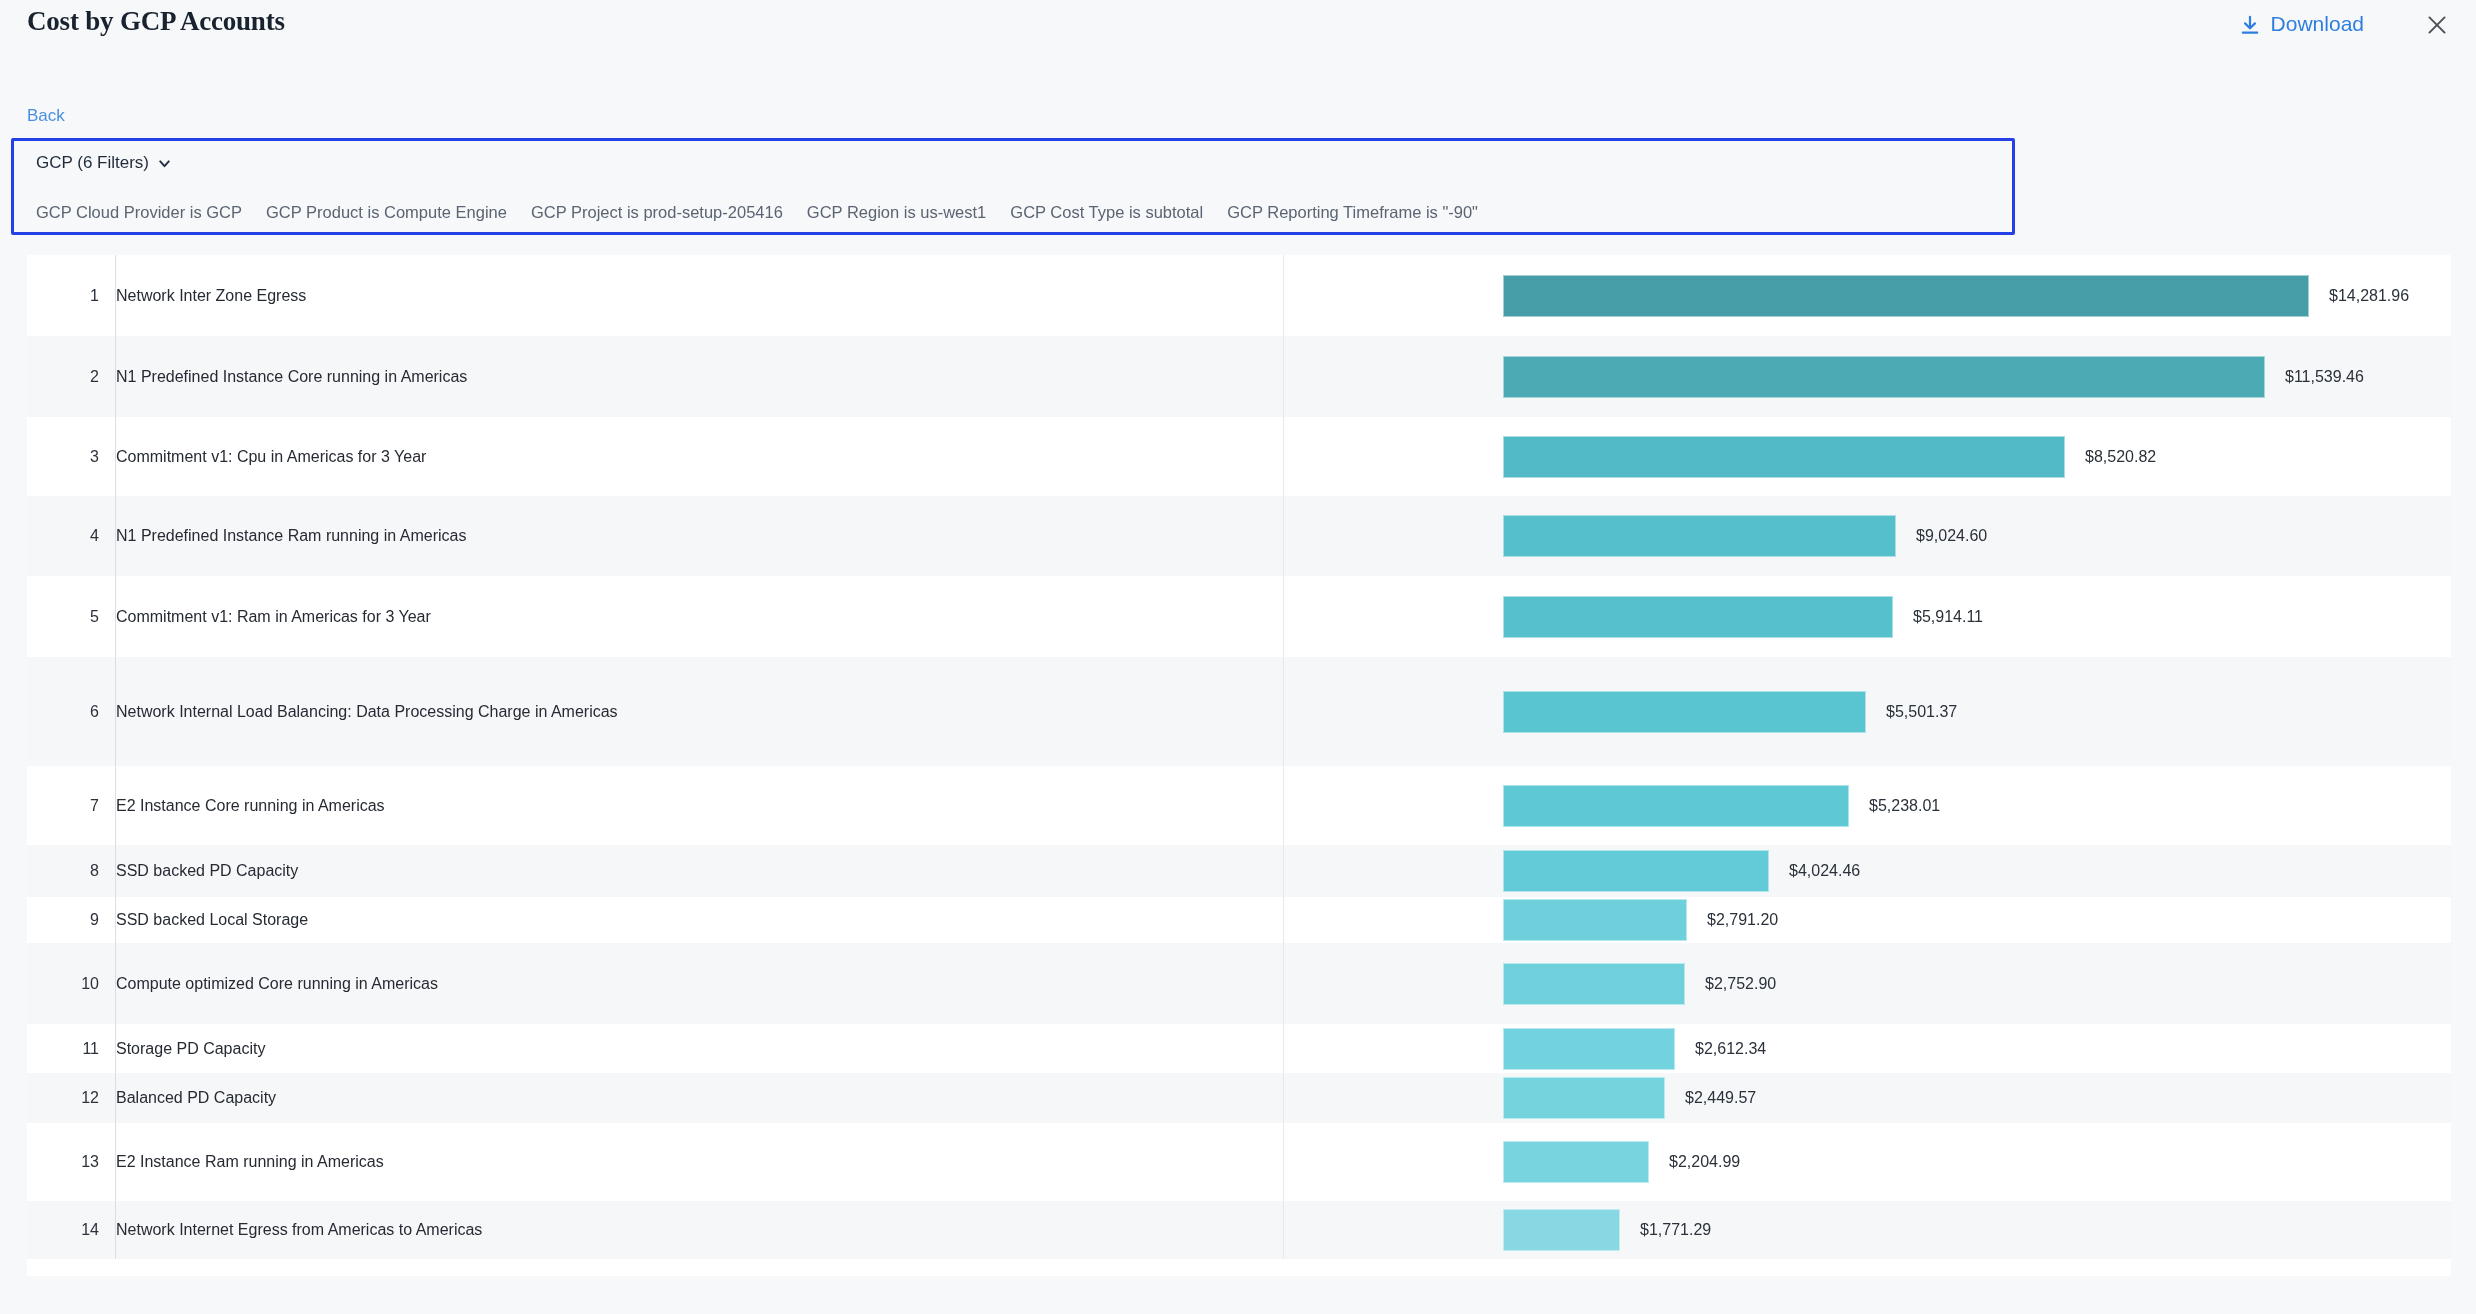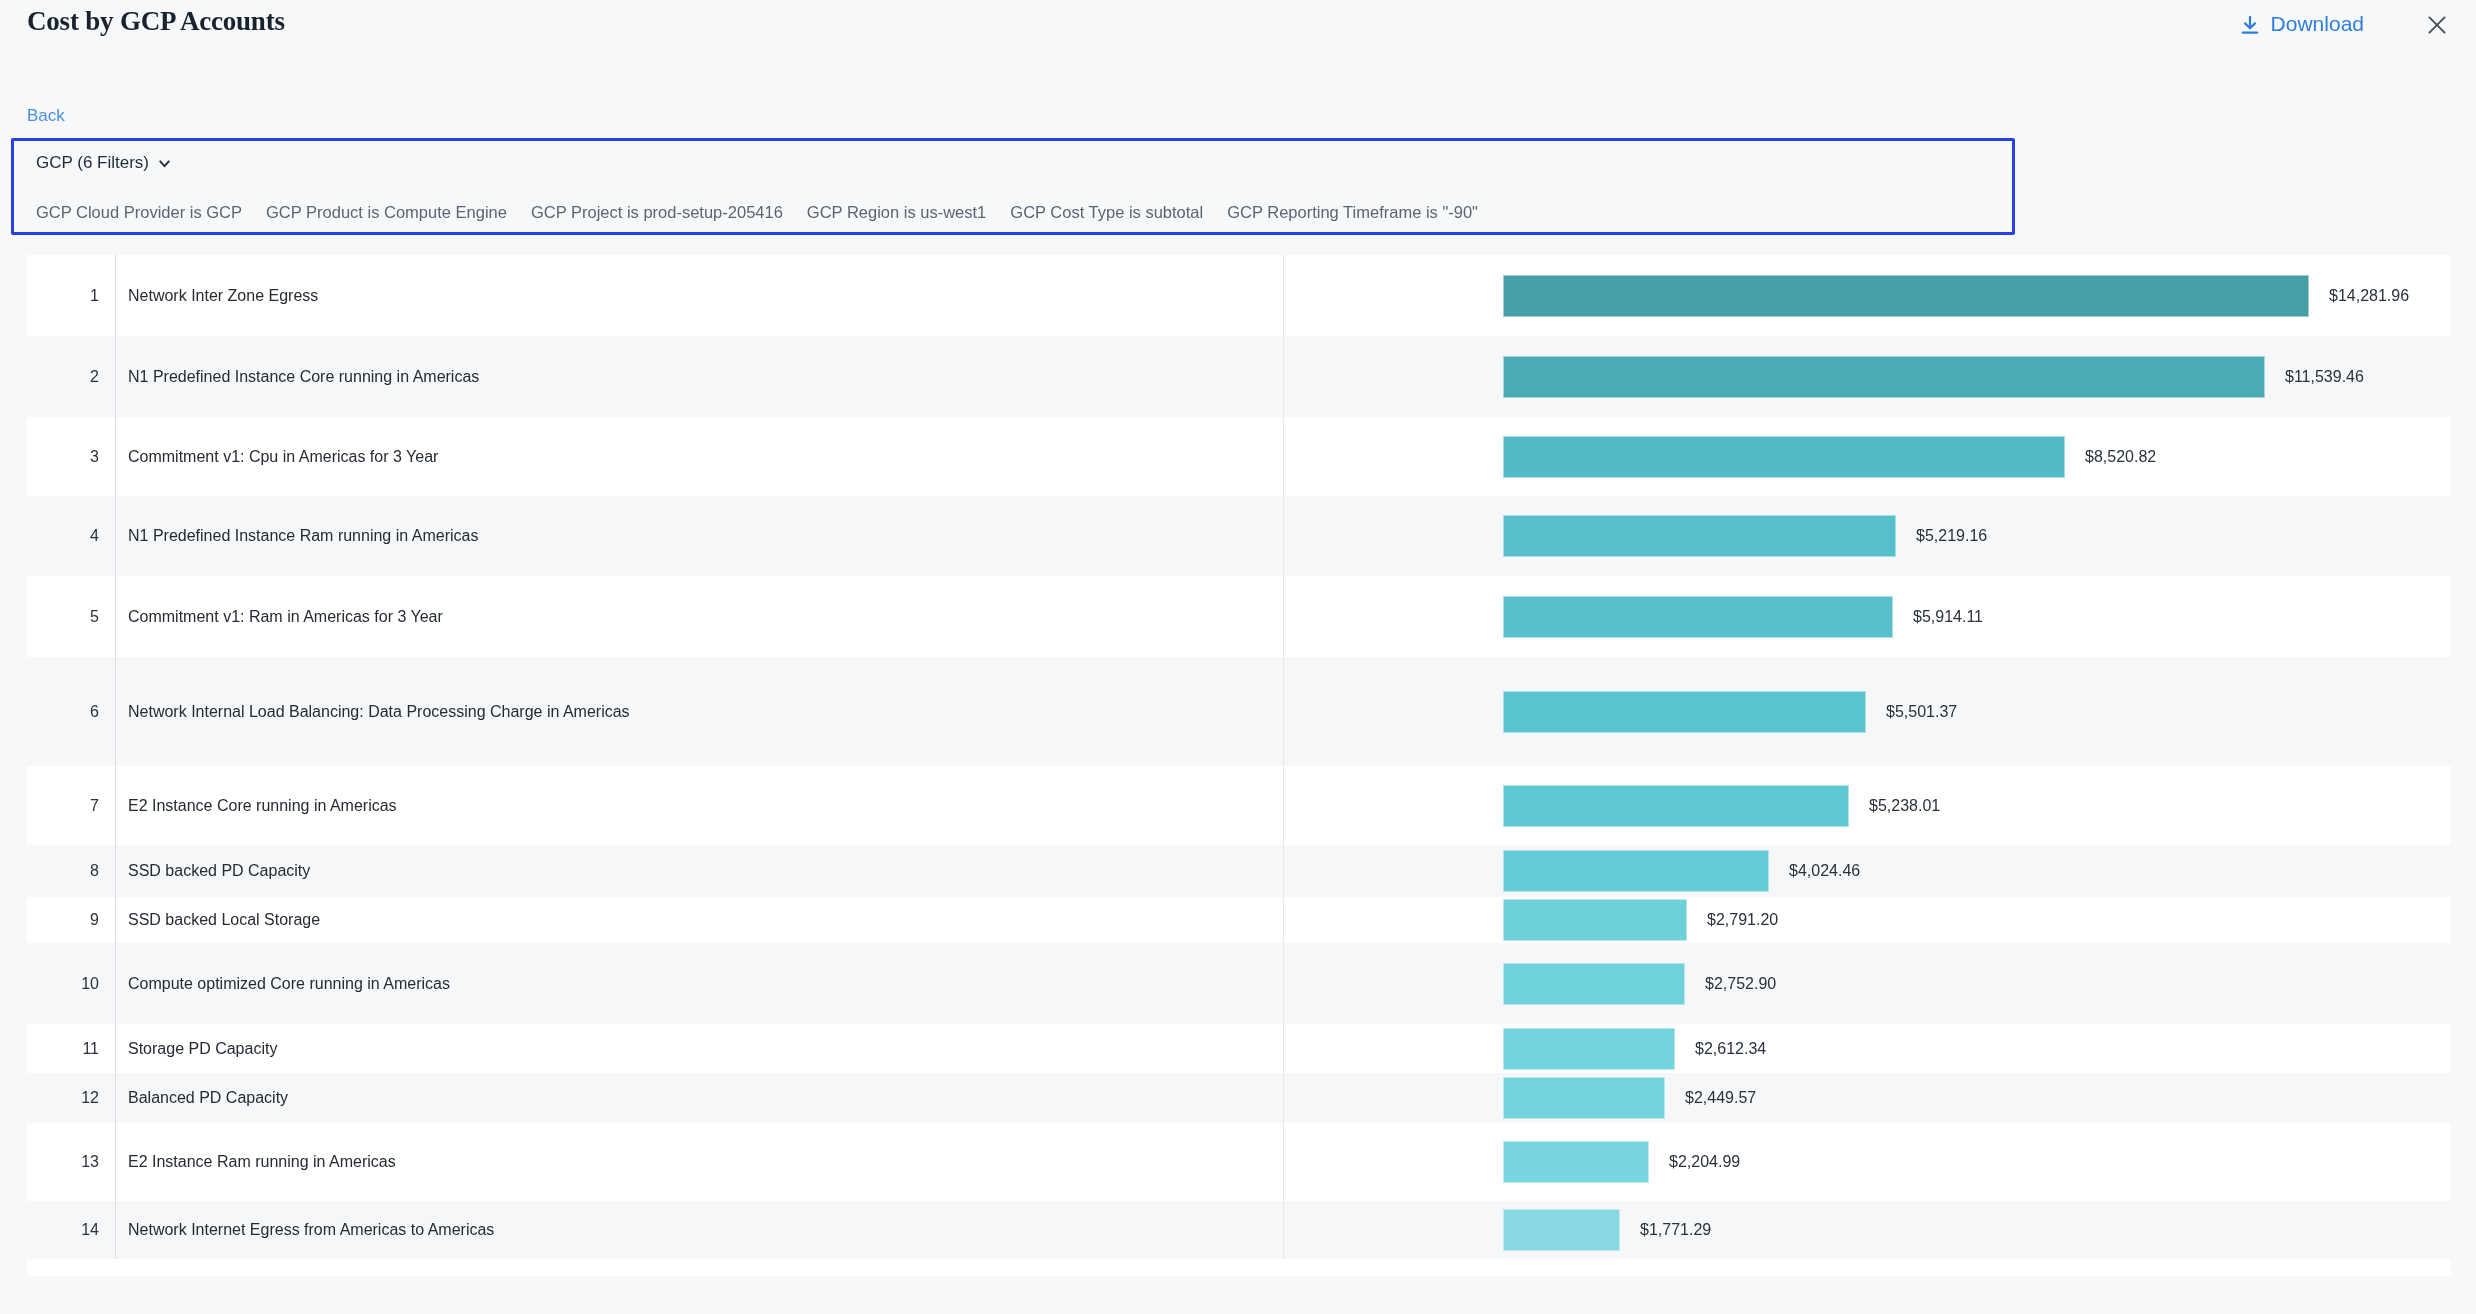--- a/index.html
+++ b/index.html
@@ -65,21 +65,21 @@
     border-left:1px solid #cfd1d4; padding-left:13px;
   }
   .trow { display:flex; background:#ffffff; cursor:pointer; }
   .trow.alt { background:#f6f7f9; }
   .td-num {
     width:88px; display:flex; align-items:center; justify-content:flex-end;
     padding-right:16px; font-size:16px; color:#2b323c;
   }
   .td-sku {
     width:1168px; display:flex; align-items:center;
-    border-left:1px solid #dcdee1; padding-left:12px;
+    border-left:1px solid #dcdee1; padding-left:0;
     font-size:16px; color:#262b33;
   }
   .td-bar {
     flex:1; display:flex; align-items:center;
     border-left:1px solid #e6e8ea; padding-left:219px;
   }
   .bar {
     height:42px; flex:none;
     border:1px solid rgba(255,255,255,0.5);
   }
@@ -157,21 +157,21 @@
     <div class="td-bar">
       <div class="bar" style="width: 562px; background: rgb(82, 186, 199);"></div>
       <div class="bar-value">$8,520.82</div>
     </div>
   </div>
       <div class="trow alt" style="height: 80px;">
     <div class="td-num">4</div>
     <div class="td-sku">N1 Predefined Instance Ram running in Americas</div>
     <div class="td-bar">
       <div class="bar" style="width: 393px; background: rgb(85, 191, 203);"></div>
-      <div class="bar-value">$5,219.16</div>
+      <div class="bar-value">$9,024.60</div>
     </div>
   </div>
       <div class="trow" style="height: 81px;">
     <div class="td-num">5</div>
     <div class="td-sku">Commitment v1: Ram in Americas for 3 Year</div>
     <div class="td-bar">
       <div class="bar" style="width: 390px; background: rgb(86, 193, 205);"></div>
       <div class="bar-value">$5,914.11</div>
     </div>
   </div>

